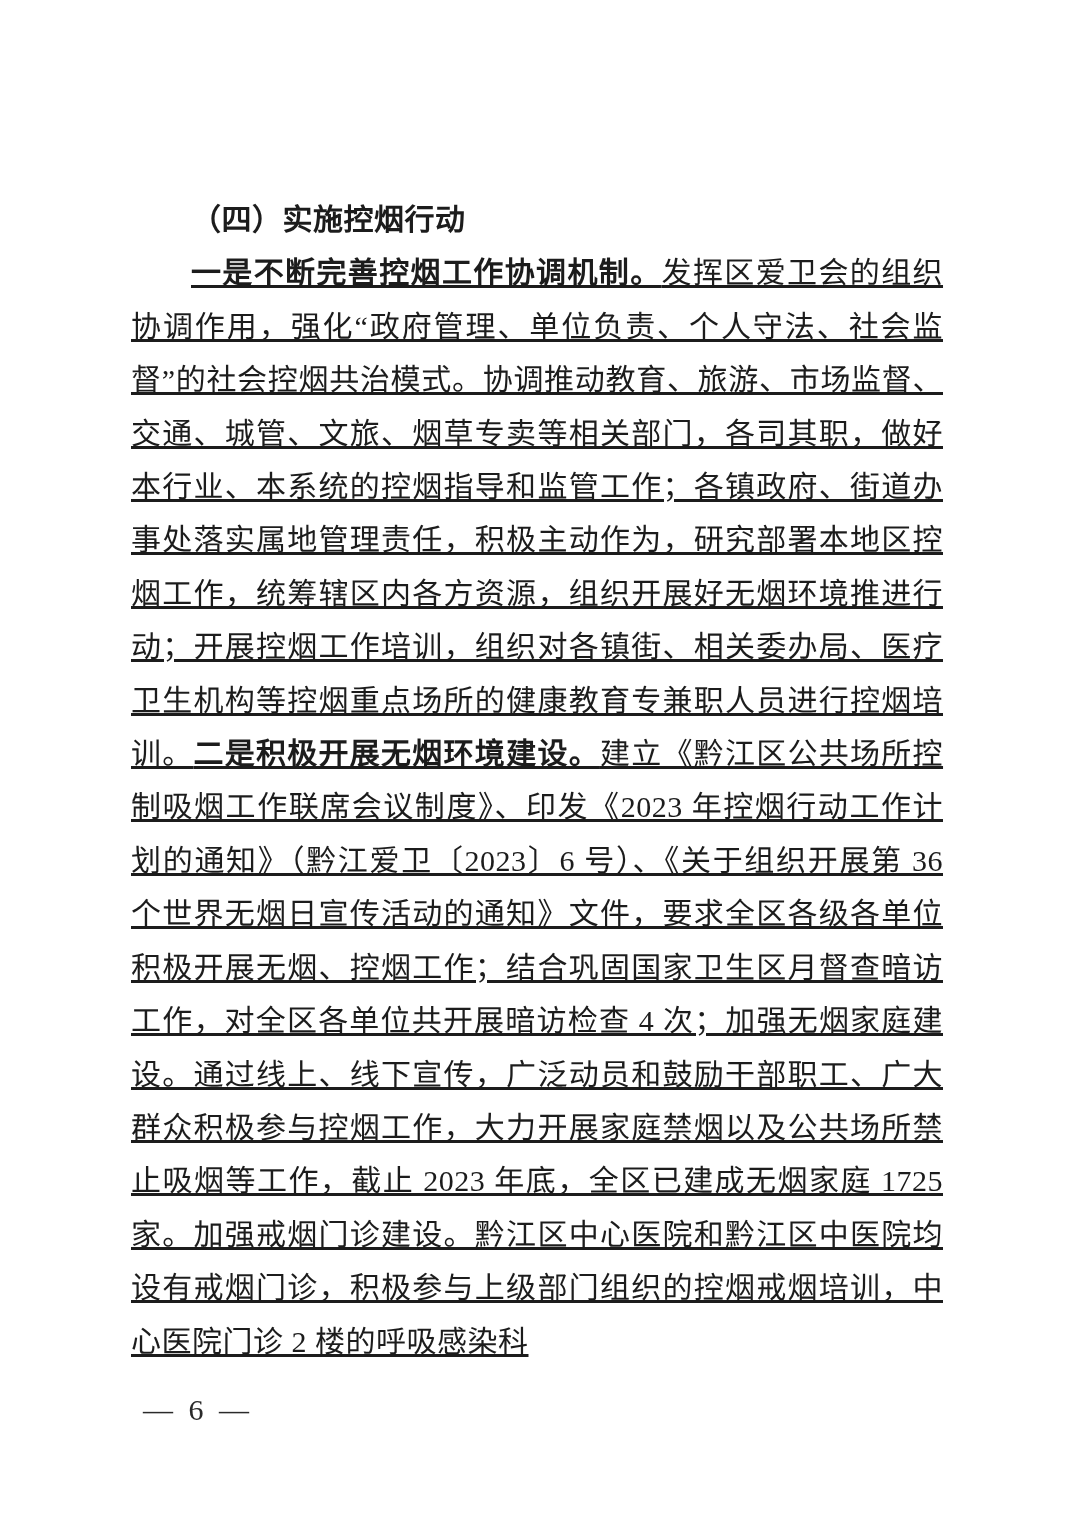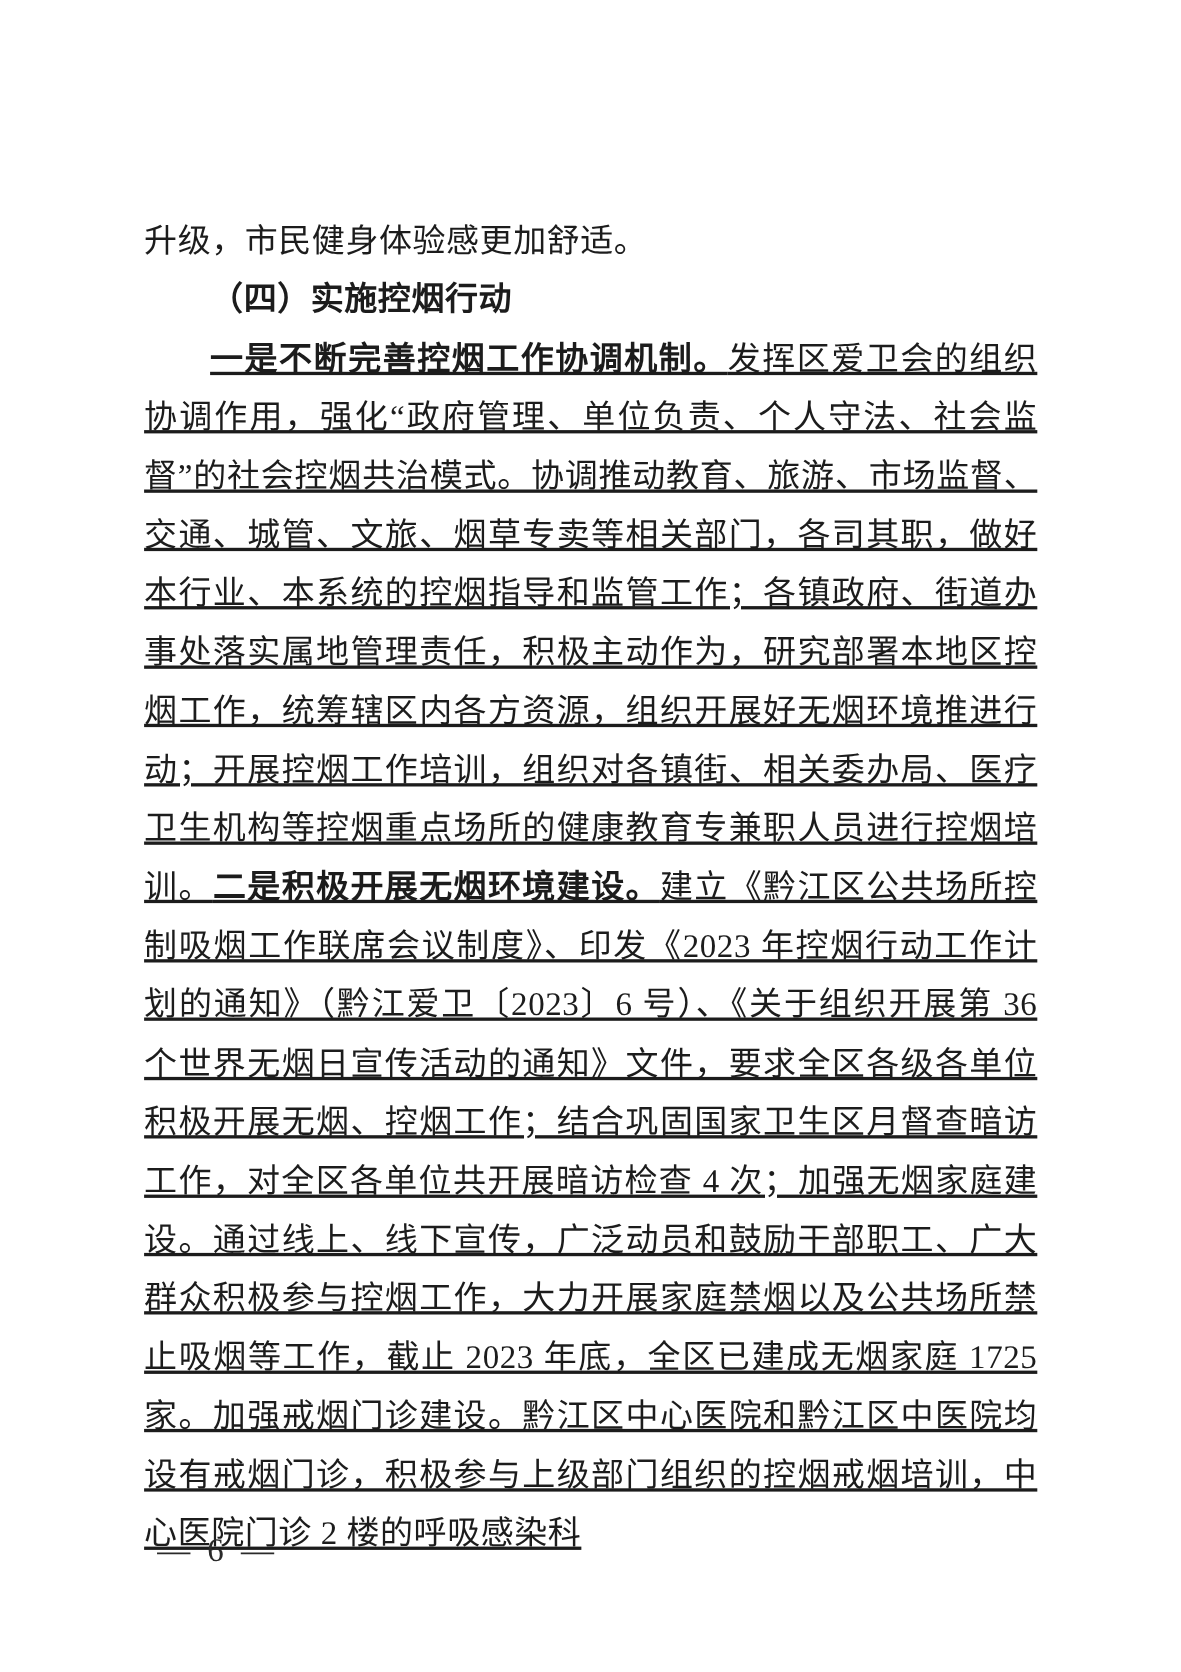--- a/index.html
+++ b/index.html
@@ -54,21 +54,20 @@
     letter-spacing: 4px;
   }
 </style>
 </head>
 <body>
 
 <div class="page">
 
   <div class="doc-body">
 
-    <p class="continuation-line">升级，市民健身体验感更加舒适。</p>
 
     <p class="section-heading">（四）实施控烟行动</p>
 
     <p class="main-paragraph"><span class="bold-lead">一是不断完善控烟工作协调机制。</span><span>发挥区爱卫会的组织协调作用，强化“政府管理、单位负责、个人守法、社会监督”的社会控烟共治模式。协调推动教育、旅游、市场监督、交通、城管、文旅、烟草专卖等相关部门，各司其职，做好本行业、本系统的控烟指导和监管工作；各镇政府、街道办事处落实属地管理责任，积极主动作为，研究部署本地区控烟工作，统筹辖区内各方资源，组织开展好无烟环境推进行动；开展控烟工作培训，组织对各镇街、相关委办局、医疗卫生机构等控烟重点场所的健康教育专兼职人员进行控烟培训。</span><span class="bold-lead">二是积极开展无烟环境建设。</span><span>建立《黔江区公共场所控制吸烟工作联席会议制度》、印发《2023 年控烟行动工作计划的通知》（黔江爱卫〔2023〕6 号）、《关于组织开展第 36 个世界无烟日宣传活动的通知》文件，要求全区各级各单位积极开展无烟、控烟工作；结合巩固国家卫生区月督查暗访工作，对全区各单位共开展暗访检查 4 次；加强无烟家庭建设。通过线上、线下宣传，广泛动员和鼓励干部职工、广大群众积极参与控烟工作，大力开展家庭禁烟以及公共场所禁止吸烟等工作，截止 2023 年底，全区已建成无烟家庭 1725 家。加强戒烟门诊建设。黔江区中心医院和黔江区中医院均设有戒烟门诊，积极参与上级部门组织的控烟戒烟培训，中心医院门诊 2 楼的呼吸感染科</span></p>
 
   </div>
 
   <div class="page-footer">— 6 —</div>
 
 </div>

